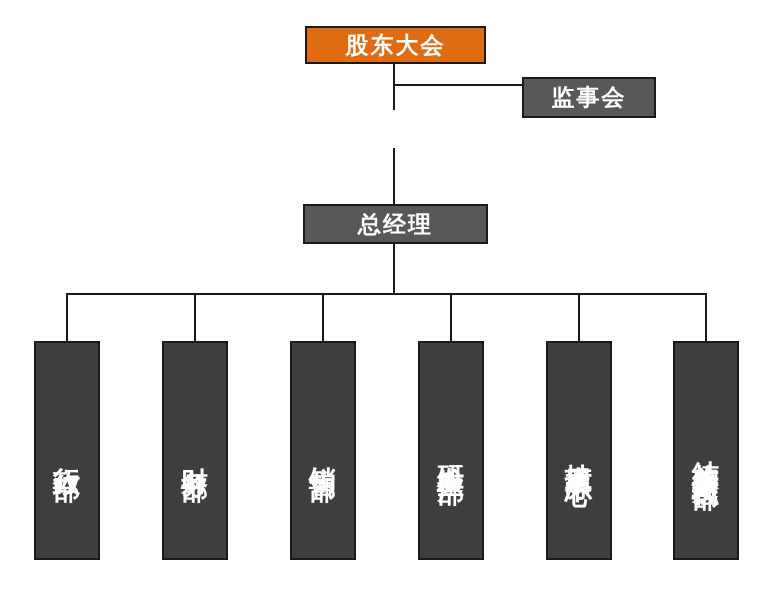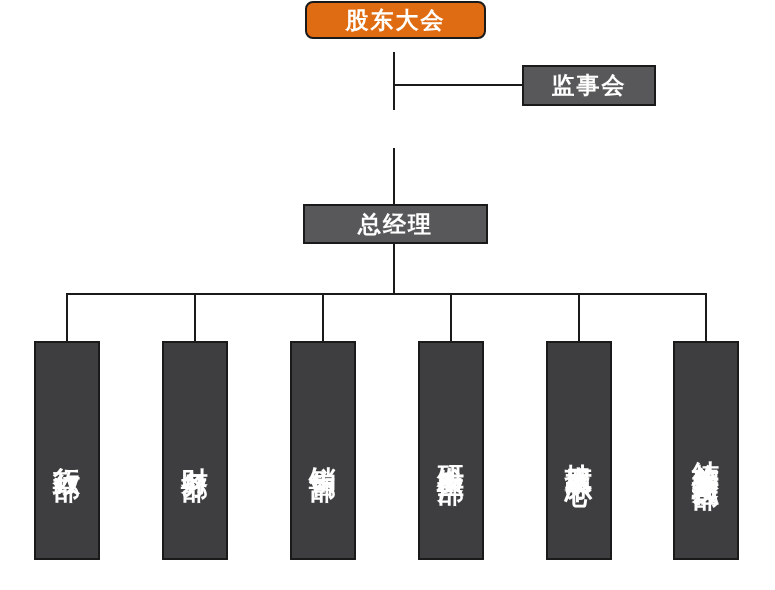--- a/index.html
+++ b/index.html
@@ -63,22 +63,22 @@
 
   .node.dept .node-label {
     writing-mode: vertical-rl;
     text-orientation: upright;
     font-size: 27px;
     letter-spacing: 3px;
     white-space: nowrap;
   }
 
   
-  #n-shareholders { left: 305px; top: 1px;  width: 181px; height: 38px; border-radius: 8px; }
-  #n-supervisors  { left: 522px; top: 65px;  width: 134px; height: 41px; }
+  #n-shareholders { left: 305px; top: 26px;  width: 181px; height: 38px; }
+  #n-supervisors  { left: 522px; top: 77px;  width: 134px; height: 41px; }
   #n-board        { left: 303px; top: 109px; width: 185px; height: 40px; }
   #n-gm           { left: 303px; top: 204px; width: 185px; height: 40px; }
 
   #d-0 { left: 34px;  top: 341px; width: 66px; height: 219px; }
   #d-1 { left: 162px; top: 341px; width: 66px; height: 219px; }
   #d-2 { left: 290px; top: 341px; width: 66px; height: 219px; }
   #d-3 { left: 418px; top: 341px; width: 66px; height: 219px; }
   #d-4 { left: 546px; top: 341px; width: 66px; height: 219px; }
   #d-5 { left: 673px; top: 341px; width: 66px; height: 219px; }
 

